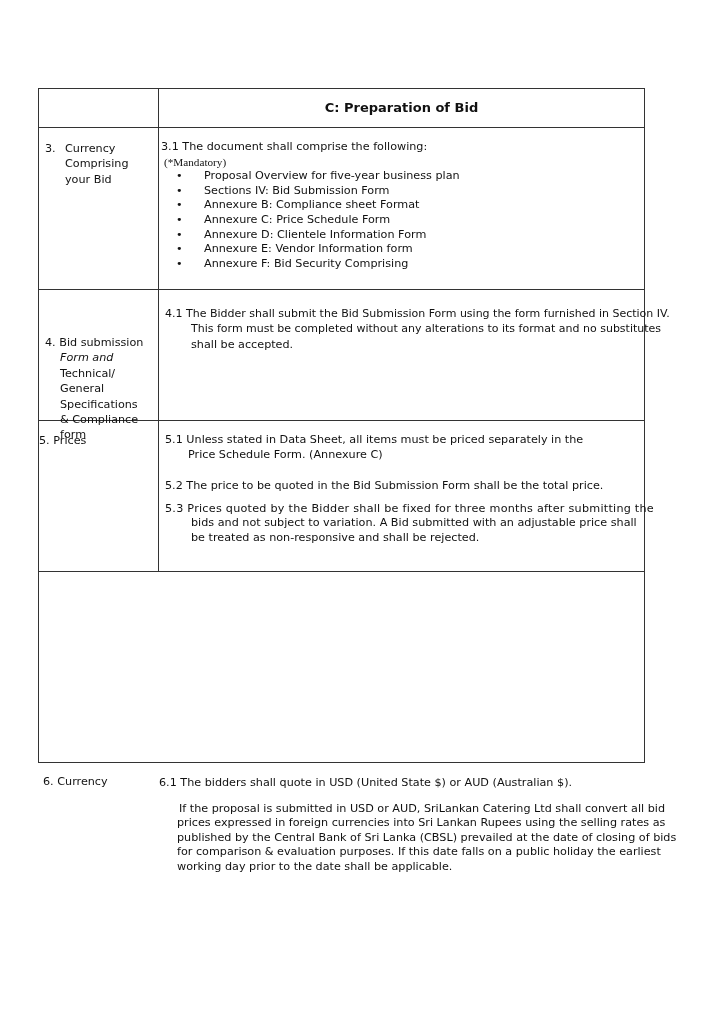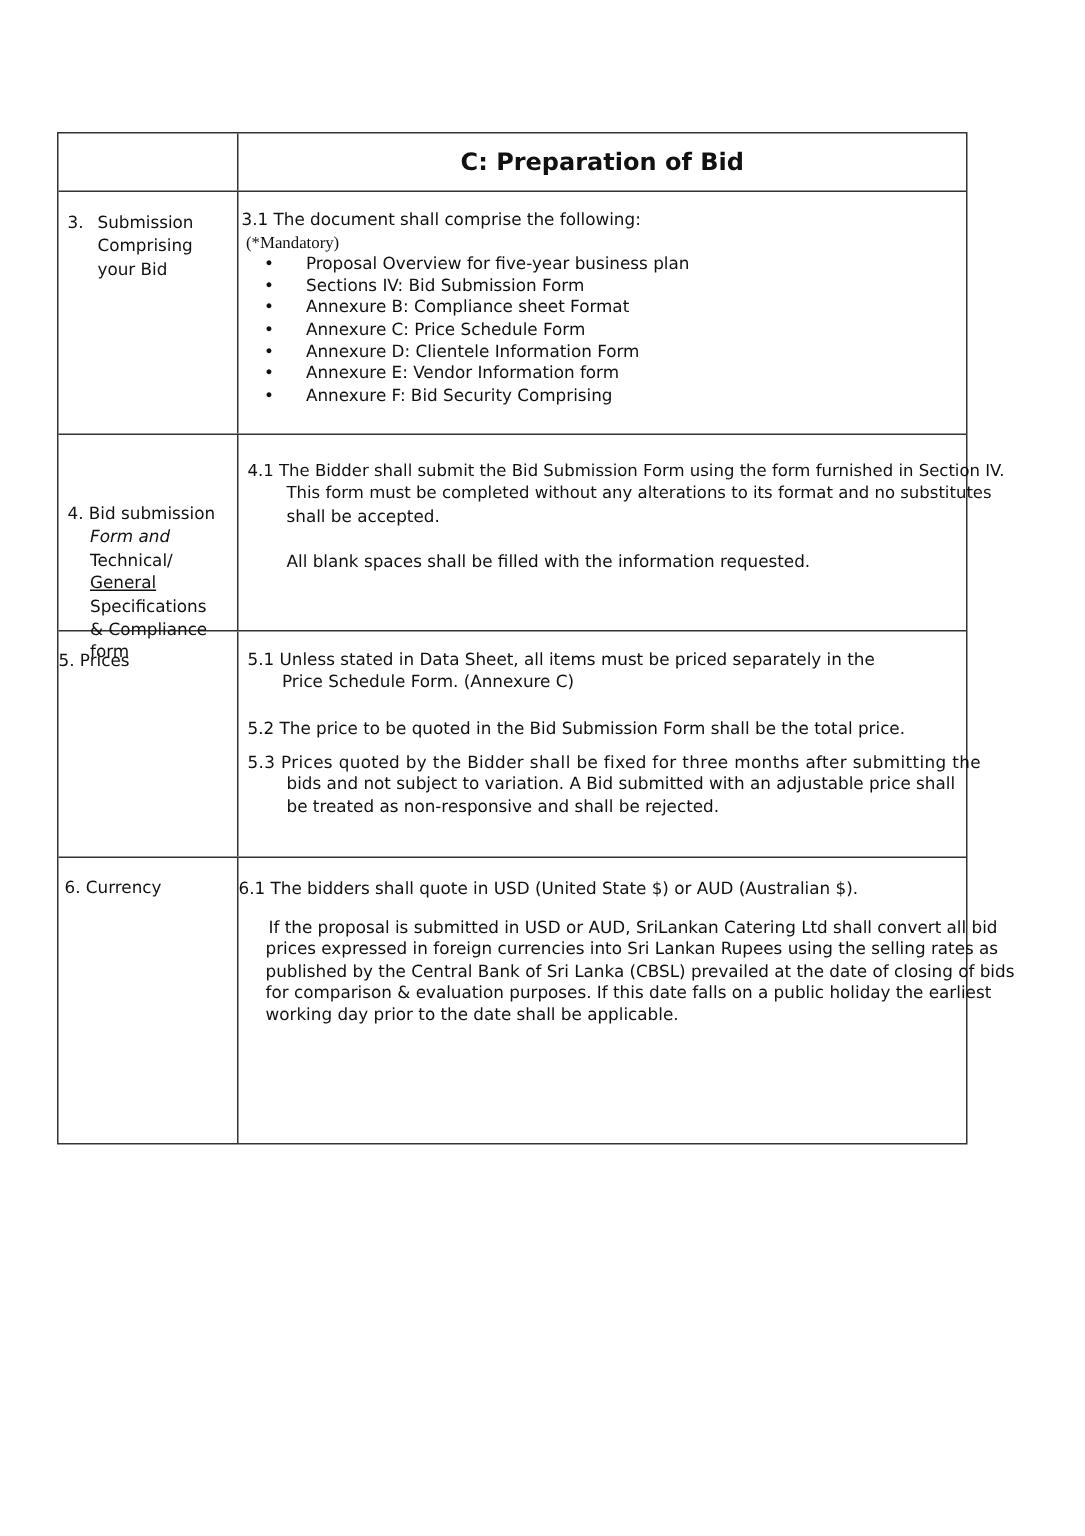--- a/index.html
+++ b/index.html
@@ -2,41 +2,41 @@
 <html><head>
 <meta charset="utf-8">
 <style>
   html, body { margin:0; padding:0; background:#fff; }
   body { width:723px; height:1024px; position:relative; font-family:"DejaVu Sans", sans-serif; color:#111; }
   .tbl { position:absolute; left:38px; top:88px; width:607px; border:1.5px solid #333; box-sizing:border-box; }
   .row { display:flex; border-top:1.5px solid #333; box-sizing:border-box; }
   .row:first-child { border-top:none; }
   .c1 { width:120px; border-right:1.5px solid #333; box-sizing:border-box; font-size:11.2px; line-height:15.4px; position:relative; }
   .c2 { flex:1; font-size:11.2px; line-height:14.6px; position:relative; }
-  .hdr { font-weight:bold; font-size:16px; text-align:center; padding-top:12px; }
+  .hdr { font-weight:bold; font-size:13px; text-align:center; padding-top:12px; }
   p { margin:0; }
   .bullets { list-style:none; margin:0; padding:0; }
   .bullets li { position:relative; padding-left:43px; }
   .bullets li::before { content:"•"; position:absolute; left:15px; }
 </style>
 </head>
 <body>
 
 <div class="tbl">
 
   <div class="row" style="height:38px;">
     <div class="c1"></div>
     <div class="c2 hdr">C: Preparation of Bid</div>
   </div>
 
   <div class="row" style="height:162px;">
     <div class="c1">
       <div style="position:absolute; left:6px; top:13px; width:20px;">3.</div>
       <div style="position:absolute; left:26px; top:13px;">
-        <p>Submission</p>
+        <p>Currency</p>
         <p>Comprising</p>
         <p>your Bid</p>
       </div>
     </div>
     <div class="c2">
       <div style="position:absolute; left:2px; top:12px;">
         <p>3.1  The document shall comprise the following:</p>
         <p style="padding-left:3px;font-family:Liberation Serif, serif;">(*Mandatory)</p>
         <ul class="bullets">
           <li>Proposal Overview for five-year business plan</li>
@@ -50,53 +50,52 @@
       </div>
     </div>
   </div>
 
   <div class="row" style="height:131px;">
     <div class="c1">
       <div style="position:absolute; left:6px; top:1px;margin-top:44px;">
         <p>4. Bid submission</p>
         <p style="padding-left:15px;font-style:italic;">Form and</p>
         <p style="padding-left:15px;">Technical/</p>
-        <p style="padding-left:15px;text-decoration:underline;">General</p>
+        <p style="padding-left:15px;">General</p>
         <p style="padding-left:15px;">Specifications</p>
         <p style="padding-left:15px;">&amp; Compliance</p>
         <p style="padding-left:15px;">form</p>
       </div>
     </div>
     <div class="c2">
       <div style="position:absolute; left:6px; top:16px; right:0; line-height:15.3px;">
         <p style="white-space:nowrap; font-size:11px;">4.1 The Bidder shall submit the Bid Submission Form using the form furnished in Section IV.</p>
         <p style="padding-left:26px; white-space:nowrap; font-size:11px;">This form must be completed without any alterations to its format and no substitutes</p>
         <p style="padding-left:26px;">shall be accepted.</p>
-        <p style="padding-left:26px; margin-top:15px;">All blank spaces shall be filled with the information requested.</p>
       </div>
     </div>
   </div>
 
   <div class="row" style="height:151px;">
     <div class="c1">
       <div style="position:absolute; left:0px; top:12px;">5.  Prices</div>
     </div>
     <div class="c2">
       <div style="position:absolute; left:6px; top:12px; right:0;">
         <p>5.1 Unless stated in Data Sheet, all items must be priced separately in the</p>
         <p style="padding-left:23px;">Price Schedule Form. (Annexure C)</p>
         <p style="margin-top:17px;">5.2 The price to be quoted in the Bid Submission Form shall be the total price.</p>
         <p style="margin-top:8px; white-space:nowrap; letter-spacing:0.25px;">5.3 Prices quoted by the Bidder shall be fixed for three months after submitting the</p>
         <p style="padding-left:26px; white-space:nowrap;">bids and not subject to variation.   A Bid submitted with an adjustable price shall</p>
         <p style="padding-left:26px;">be treated as non-responsive and shall be rejected.</p>
       </div>
     </div>
   </div>
 
-  <div class="row" style="height:191px;">
+  <div class="row" style="height:191px;align-items:flex-end;">
     <div class="c1">
       <div style="position:absolute; left:4px; top:12px;">6. Currency</div>
     </div>
     <div class="c2">
       <div style="position:absolute; left:0px; top:14px; right:0;">
         <p>6.1 The bidders shall quote in USD (United State $) or AUD (Australian $).</p>
         <div style="padding-left:18px; margin-top:11px; white-space:nowrap;">
           <p style="padding-left:2px;">If the proposal is submitted in USD or AUD, SriLankan Catering Ltd shall convert all bid</p>
           <p>prices expressed in foreign currencies into Sri Lankan Rupees using the selling rates as</p>
           <p>published by the Central Bank of Sri Lanka (CBSL) prevailed at the date of closing of bids</p>

